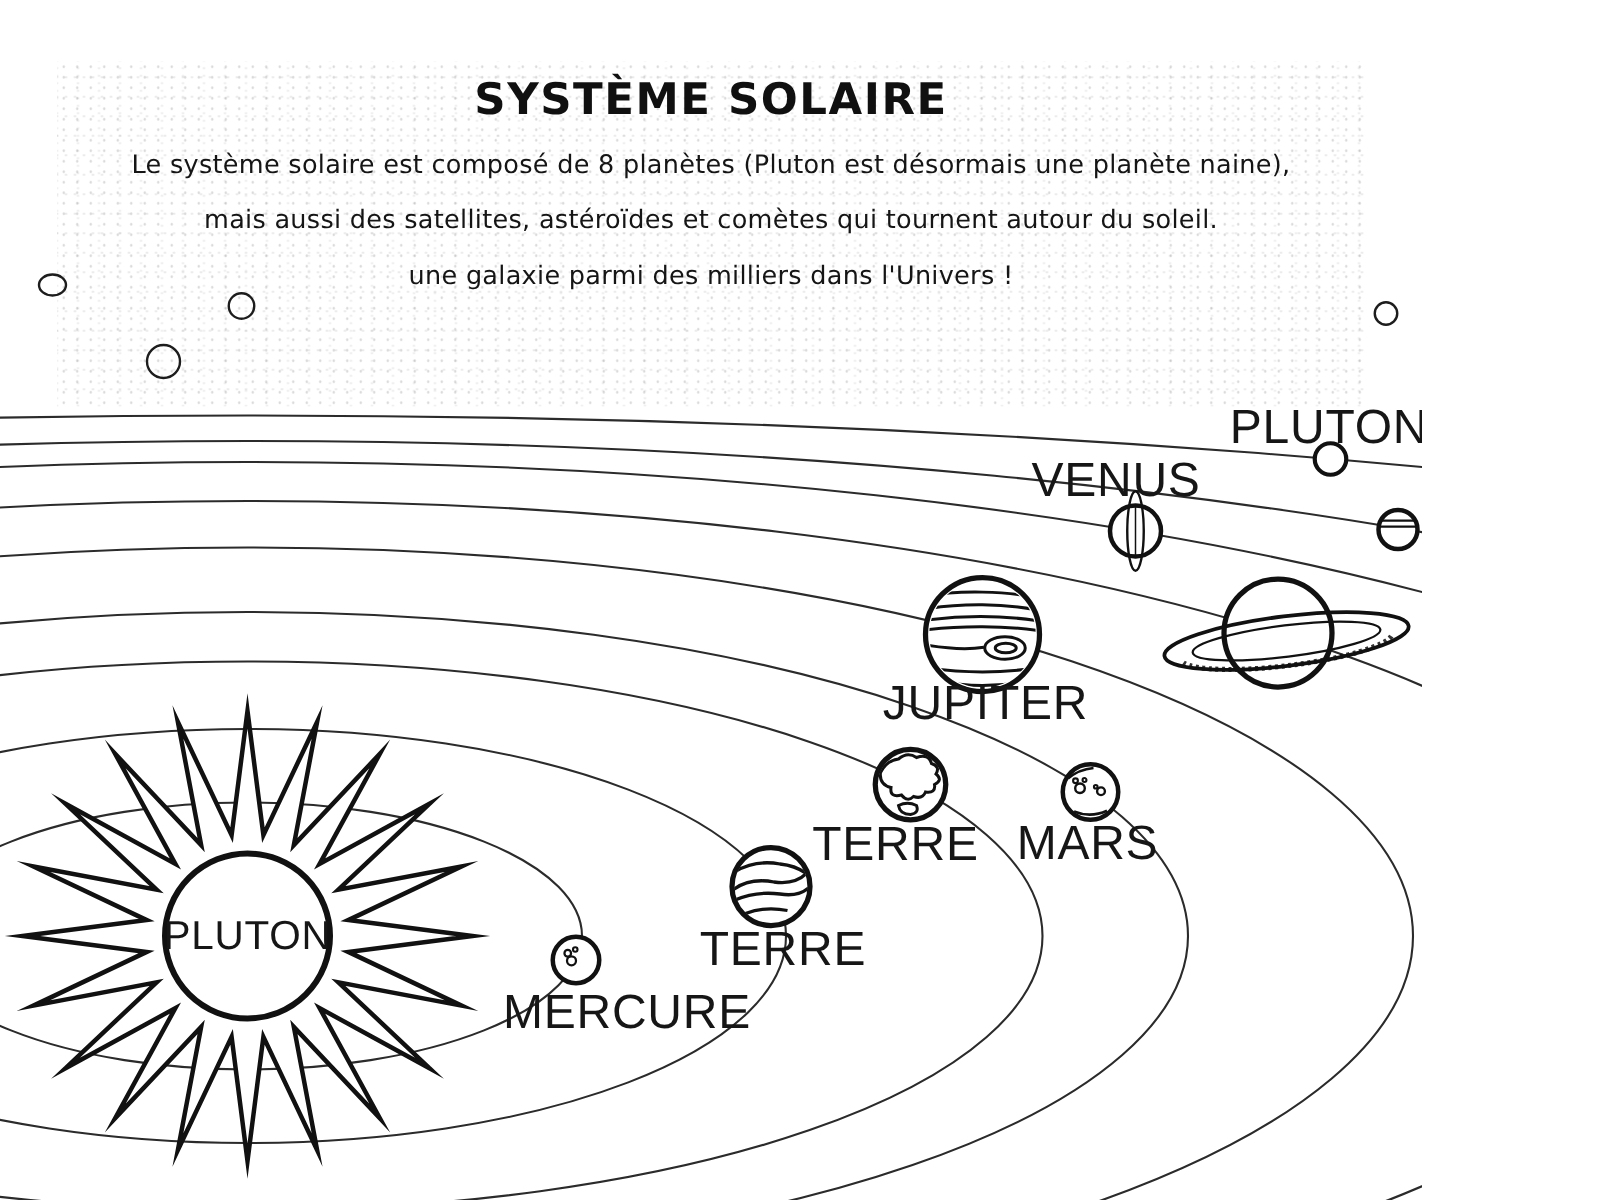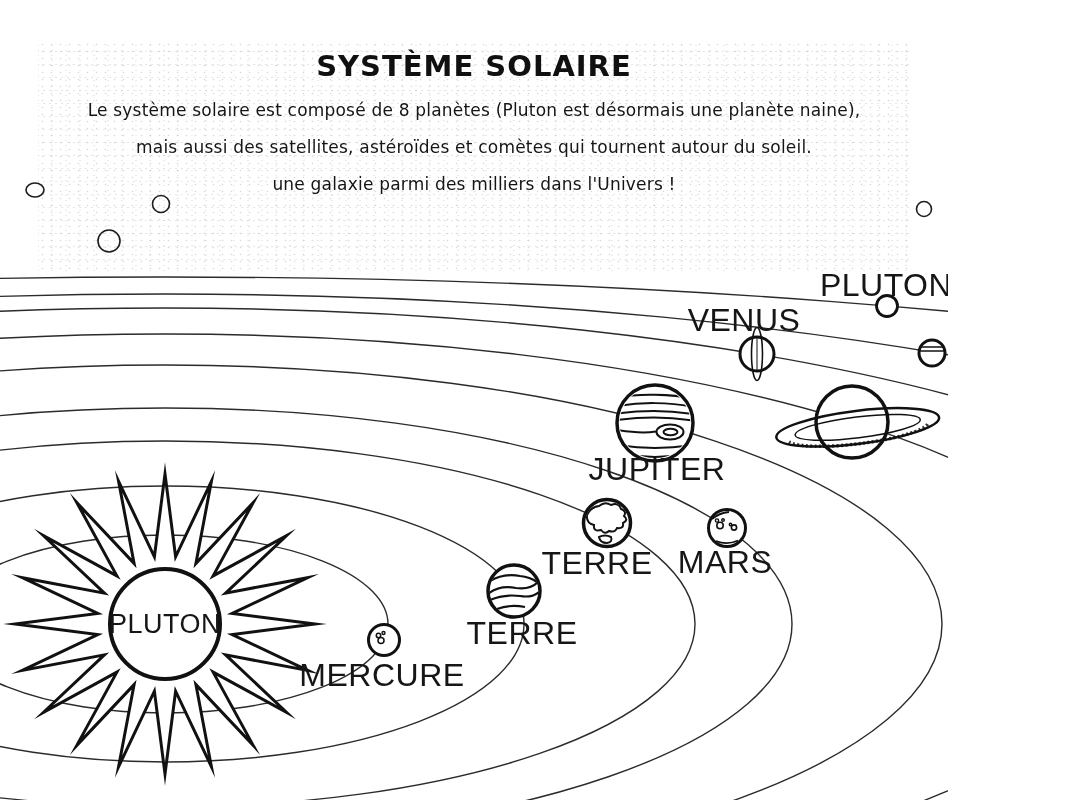--- a/index.html
+++ b/index.html
@@ -160,21 +160,21 @@
   </svg>
 
   <div class="header">
     <div class="title">SYSTÈME SOLAIRE</div>
     <div class="intro-line">Le système solaire est composé de 8 planètes (Pluton est désormais une planète naine),</div>
     <div class="intro-line">mais aussi des satellites, astéroïdes et comètes qui tournent autour du soleil.</div>
     <div class="intro-line">une galaxie parmi des milliers dans l'Univers !</div>
   </div>
 
   <div class="plabel sun-label" style="left:165px;top:595px;">PLUTON</div>
-  <div class="plabel" style="left:382px;top:646px;">MERCURE</div>
+  <div class="plabel" style="left:418px;top:646px;">MERCURE</div>
   <div class="plabel" style="left:522px;top:604px;">TERRE</div>
   <div class="plabel" style="left:597px;top:534px;">TERRE</div>
   <div class="plabel" style="left:725px;top:533px;">MARS</div>
   <div class="plabel" style="left:657px;top:440px;">JUPITER</div>
   <div class="plabel" style="left:744px;top:291px;">VENUS</div>
   <div class="plabel" style="left:886px;top:256px;">PLUTON</div>
 
 </div>
 
 </body></html>

